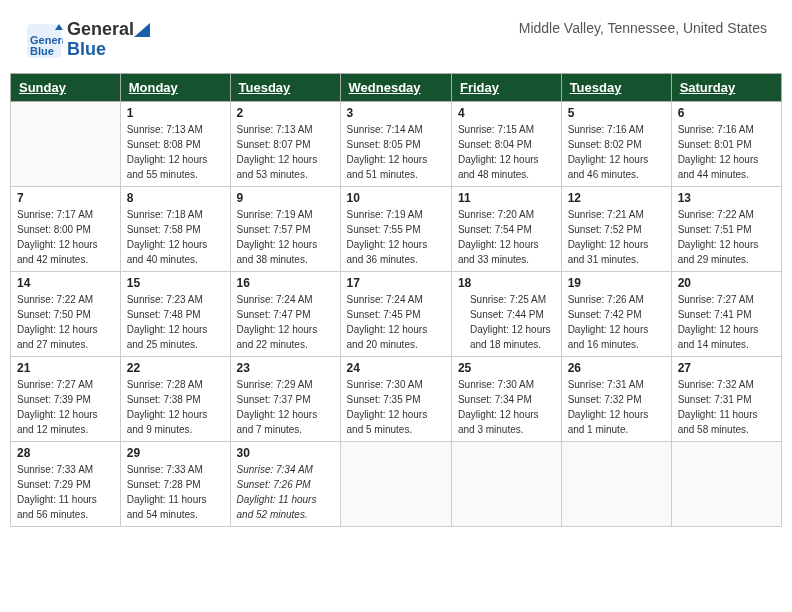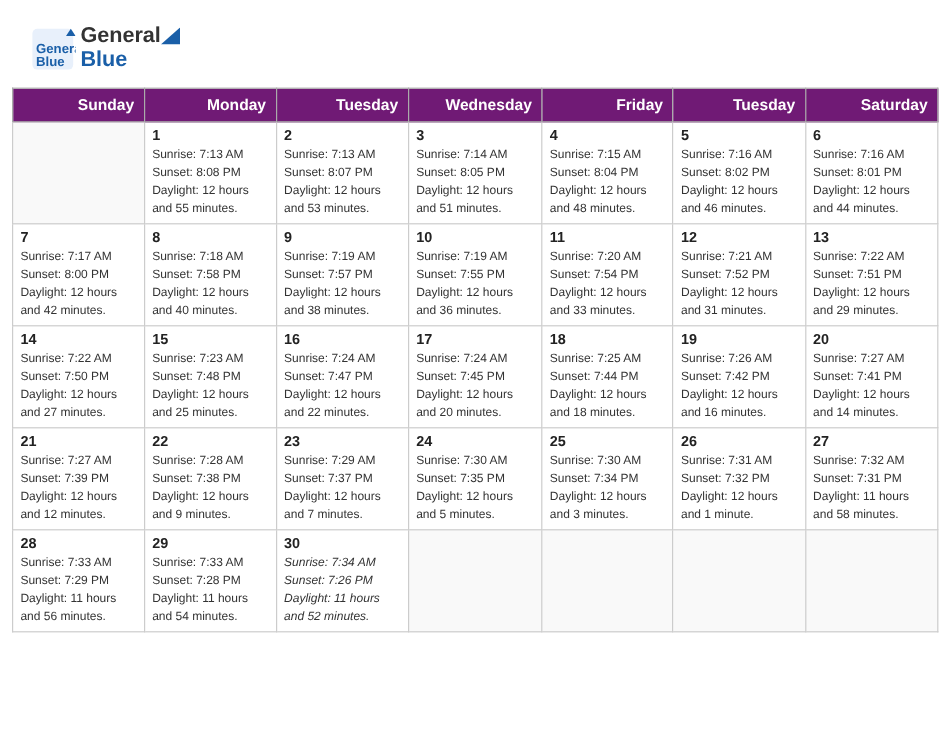--- a/index.html
+++ b/index.html
@@ -28,27 +28,28 @@
       font-size: 14px;
       color: #555;
     }
     .calendar {
       width: 100%;
       border-collapse: collapse;
       margin-top: 8px;
       font-size: 10.5px;
     }
     .calendar th {
-      background: #701a75;
+      background: #14532d;
       color: #fff;
-      text-align: right;
+      text-align: left;
       padding: 6px 8px;
       font-size: 13px;
       font-weight: bold;
       border: 1px solid #aaa;
+      text-decoration: underline;
     }
     .calendar td {
       border: 1px solid #ccc;
       vertical-align: top;
       padding: 4px 6px;
       width: 113px;
       min-height: 80px;
     }
     .day-num {
       font-weight: bold;
@@ -88,20 +89,21 @@
     <div>
       <div style="font-weight:bold;font-size:18px;color:#333;line-height:1.1;">
         <span style="color:#333;">General</span><svg style="vertical-align:middle;" width="16" height="14" viewBox="0 0 16 14">
             <polygon points="0,14 16,14 16,0" fill="#1a5fa8"></polygon>
           </svg><br>
         <span style="color:#1a5fa8;">Blue</span>
       </div>
     </div>
   </div>
   <div class="title-block">
+    <div class="location">Middle Valley, Tennessee, United States</div>
   </div>
 </div>
 
 <table class="calendar">
   <thead>
     <tr>
     <th>Sunday</th>
         <th>Monday</th>
         <th>Tuesday</th>
         <th>Wednesday</th>
@@ -231,21 +233,21 @@
         </td>
         <td>
           <span class="day-num">17</span>
           <div class="day-info" style="white-space: pre-line;">Sunrise: 7:24 AM
 Sunset: 7:45 PM
 Daylight: 12 hours
 and 20 minutes.</div>
         </td>
         <td>
           <span class="day-num">18</span>
-          <div class="day-info" style="white-space: pre-line;">Sunrise: 7:25 AM
+          <div class="day-info" style="white-space: pre-line; margin-left: 12px;">Sunrise: 7:25 AM
 Sunset: 7:44 PM
 Daylight: 12 hours
 and 18 minutes.</div>
         </td>
         <td>
           <span class="day-num">19</span>
           <div class="day-info" style="white-space: pre-line;">Sunrise: 7:26 AM
 Sunset: 7:42 PM
 Daylight: 12 hours
 and 16 minutes.</div>

